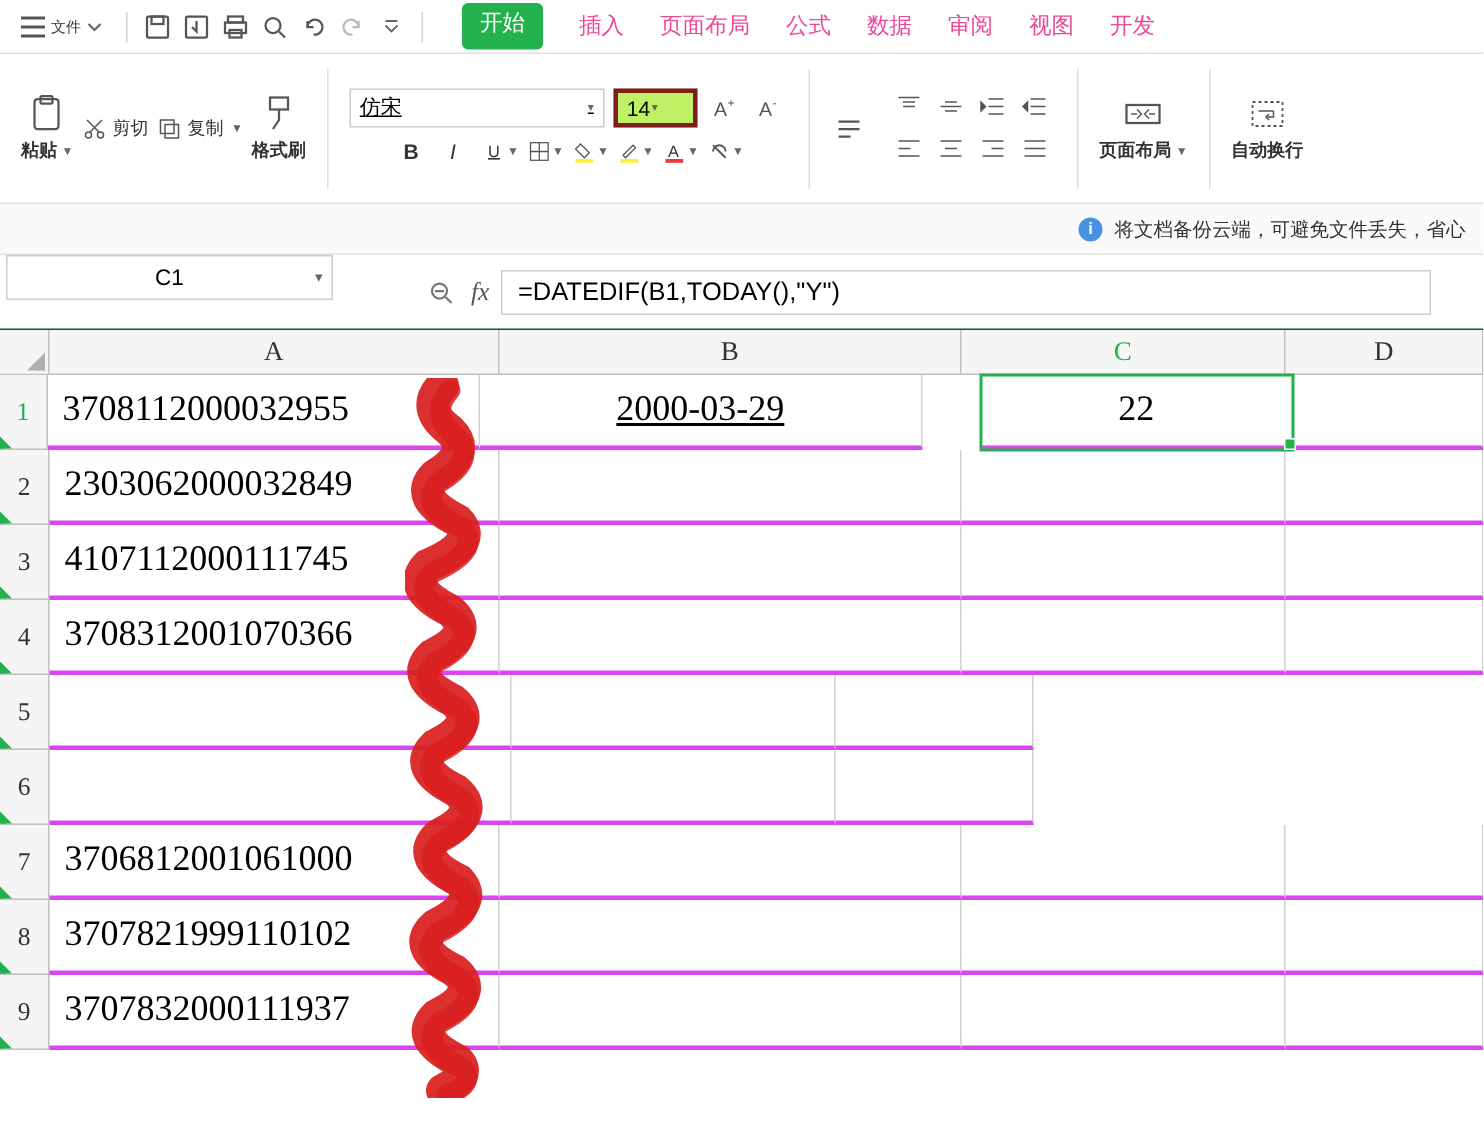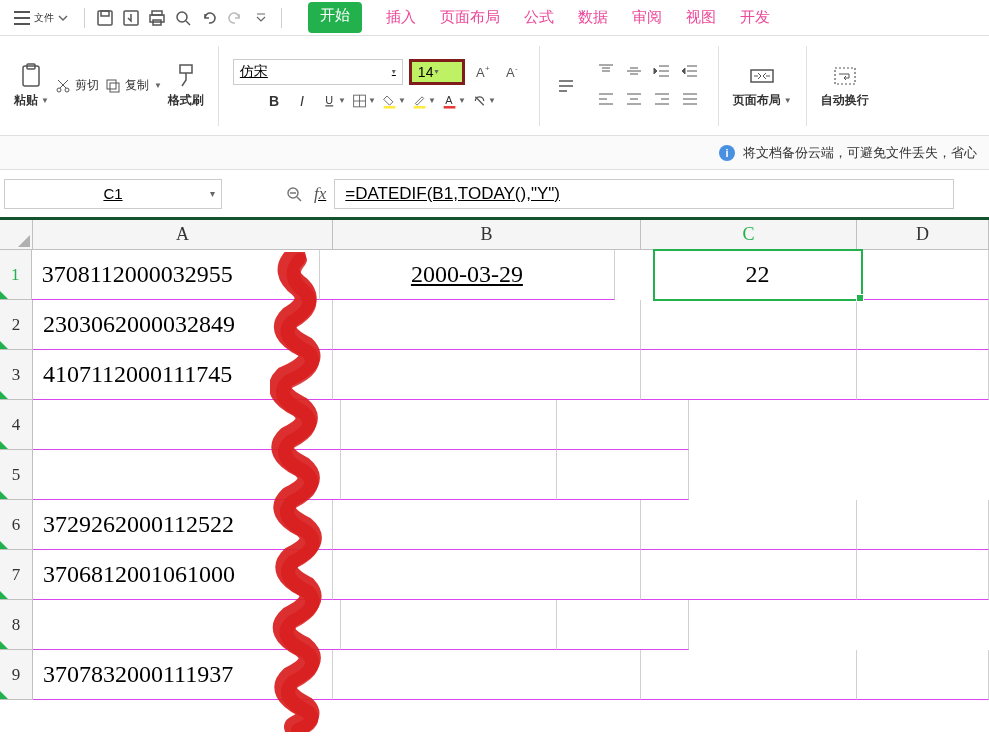--- a/index.html
+++ b/index.html
@@ -31,21 +31,21 @@
 .tb-icon svg { width: 18px; height: 18px; }
 .dd-arrow { font-size: 8px; color: #666; margin-left: 1px; }
 .align-grid { display: grid; grid-template-columns: repeat(4, 26px); grid-template-rows: repeat(2, 26px); gap: 2px; }
 .align-grid .tb-icon { border: none; }
 
 
 .info-banner { height: 34px; display: flex; align-items: center; justify-content: flex-end; padding: 0 12px; font-size: 13px; color: #333; gap: 8px; border-bottom: 1px solid #e0e0e0; background: #fafafa; }
 .info-icon { width: 16px; height: 16px; border-radius: 50%; background: #4a90e2; color: #fff; display: flex; align-items: center; justify-content: center; font-size: 11px; font-weight: bold; }
 
 
-.formula-row { height: 50px; display: flex; align-items: center; border-bottom: 3px solid #14532d; text-decoration: underline; }
+.formula-row { height: 50px; display: flex; border-bottom: 1px solid #14532d; }
 .name-box { width: 218px; height: 30px; border: 1px solid #ccc; margin-left: 4px; display: flex; align-items: center; justify-content: center; position: relative; font-size: 15px; background: #fff; }
 .name-box .arrow { position: absolute; right: 6px; font-size: 10px; color: #666; }
 .fx-area { display: flex; align-items: center; margin-left: 60px; gap: 8px; }
 .fx-icon { font-style: italic; font-family: serif; font-size: 17px; color: #555; }
 .formula-input { border: 1px solid #ccc; height: 30px; width: 620px; padding: 2px 10px; font-size: 17px; font-family: "SimSun", monospace; display: flex; align-items: center; background: #fff; }
 
 
 .sheet { position: relative; }
 .col-headers { display: flex; height: 30px; border-bottom: 1px solid #c0c0c0; background: #f5f5f5; }
 .corner { width: 33px; border-right: 1px solid #c0c0c0; background: #f5f5f5; position: relative; }
@@ -55,21 +55,21 @@
 .col-A { width: 300px; }
 .col-B { width: 308px; }
 .col-C { width: 216px; }
 .col-D { width: 132px; }
 
 .rows { }
 .row { display: flex; height: 50px; }
 .row-h { width: 33px; border-right: 1px solid #c0c0c0; border-bottom: 1px solid #c0c0c0; background: #f5f5f5; display: flex; align-items: center; justify-content: center; font-size: 17px; color: #333; font-family: "Times New Roman", serif; position: relative; }
 .row-h.active { color: #22b14c; }
 .row-h::before { content: ''; position: absolute; left: 0; bottom: 0; border: 4px solid transparent; border-left-color: #22b14c; border-bottom-color: #22b14c; width: 0; height: 0; }
-.cell { border-right: 1px solid #d0d0d0; border-bottom: 1px solid #d946ef; display: flex; align-items: center; padding: 0 10px; font-size: 24px; font-family: "FangSong", "SimSun", serif; color: #000; position: relative; }
+.cell { border-right: 1px solid #d0d0d0; border-bottom: 3px solid #d946ef; display: flex; align-items: center; padding: 0 10px; font-size: 24px; font-family: "FangSong", "SimSun", serif; color: #000; position: relative; }
 .cell.col-A { justify-content: flex-start; }
 .cell.col-B { justify-content: center; text-decoration: underline; }
 .cell.col-C { justify-content: center; }
 .cell.selected { outline: 2px solid #22b14c; outline-offset: -1px; z-index: 2; margin-left: 39px; }
 .cell.selected::after { content: ''; position: absolute; right: -3px; bottom: -3px; width: 6px; height: 6px; background: #22b14c; border: 1px solid #fff; }
 
 
 .redact { position: absolute; width: 60px; height: 480px; left: 270px; top: 252px; z-index: 5; pointer-events: none; }
 .redact svg { width: 100%; height: 100%; }
 
@@ -396,46 +396,47 @@
       </div>
       <div class="row">
         <div class="row-h">3</div>
         <div class="cell col-A">4107112000111745</div>
         <div class="cell col-B"></div>
         <div class="cell col-C"></div>
         <div class="cell col-D"></div>
       </div>
       <div class="row">
         <div class="row-h">4</div>
+        <div class="cell col-A">3708312001070366</div>
         <div class="cell col-B"></div>
         <div class="cell col-C"></div>
         <div class="cell col-D"></div>
       </div>
       <div class="row">
         <div class="row-h">5</div>
         <div class="cell col-B"></div>
         <div class="cell col-C"></div>
         <div class="cell col-D"></div>
       </div>
       <div class="row">
         <div class="row-h">6</div>
-        <div class="cell col-A">3729262000112522</div>
         <div class="cell col-B"></div>
         <div class="cell col-C"></div>
         <div class="cell col-D"></div>
       </div>
       <div class="row">
         <div class="row-h">7</div>
         <div class="cell col-A">3706812001061000</div>
         <div class="cell col-B"></div>
         <div class="cell col-C"></div>
         <div class="cell col-D"></div>
       </div>
       <div class="row">
         <div class="row-h">8</div>
+        <div class="cell col-A">3707821999110102</div>
         <div class="cell col-B"></div>
         <div class="cell col-C"></div>
         <div class="cell col-D"></div>
       </div>
       <div class="row">
         <div class="row-h">9</div>
         <div class="cell col-A">3707832000111937</div>
         <div class="cell col-B"></div>
         <div class="cell col-C"></div>
         <div class="cell col-D"></div>

